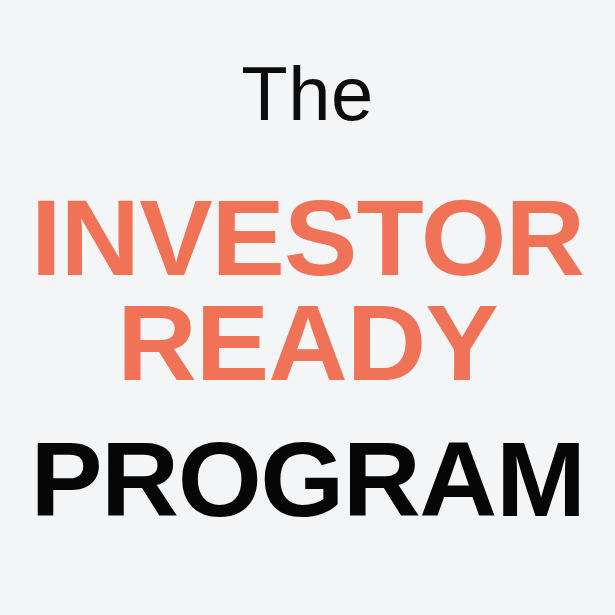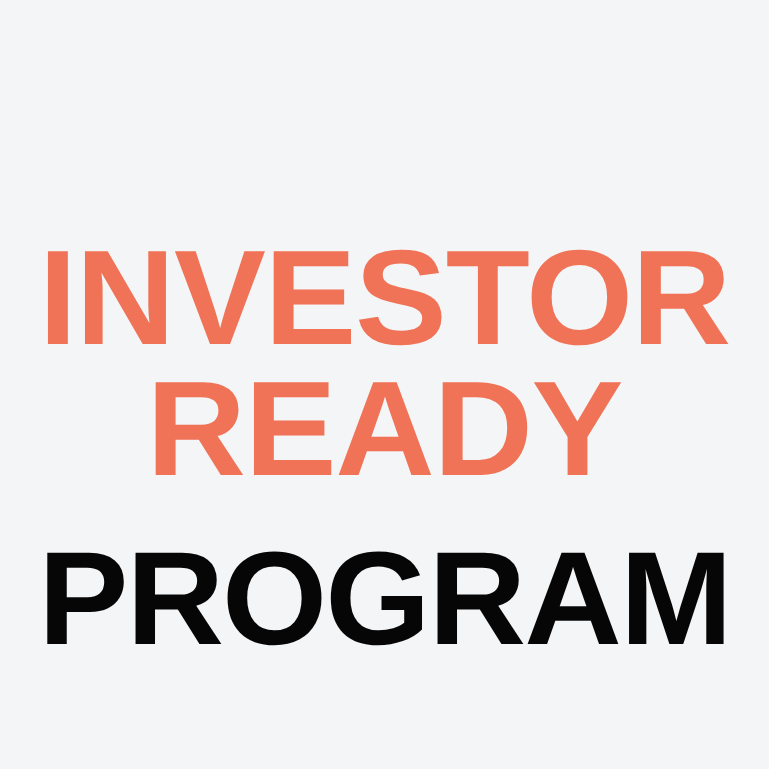--- a/index.html
+++ b/index.html
@@ -76,20 +76,21 @@
     letter-spacing: -1.5px;
     color: #060606;
     transform: scaleX(1.02);
   }
 </style>
 </head>
 <body>
 
 <div id="poster">
 
+  <div class="line line-the">The</div>
 
   <div class="line line-heavy line-investor">INVESTOR</div>
 
   <div class="line line-heavy line-ready">READY</div>
 
   <div class="line line-heavy line-program">PROGRAM</div>
 
 </div>
 
 </body></html>

